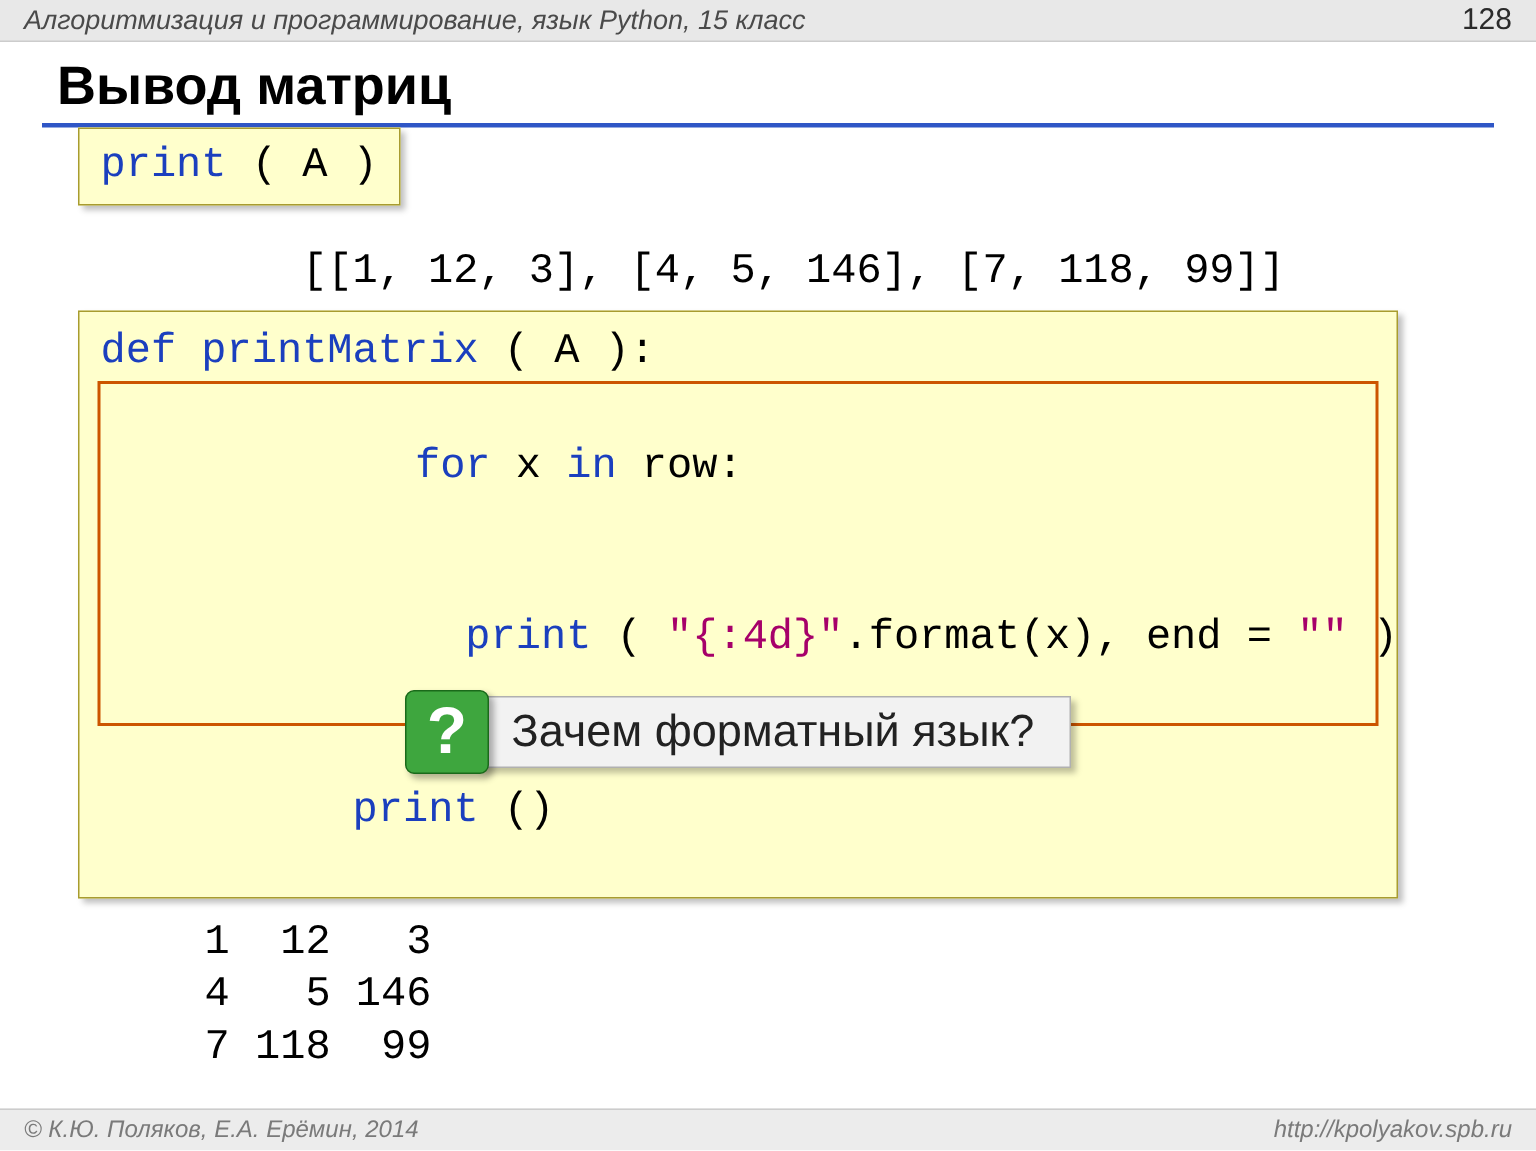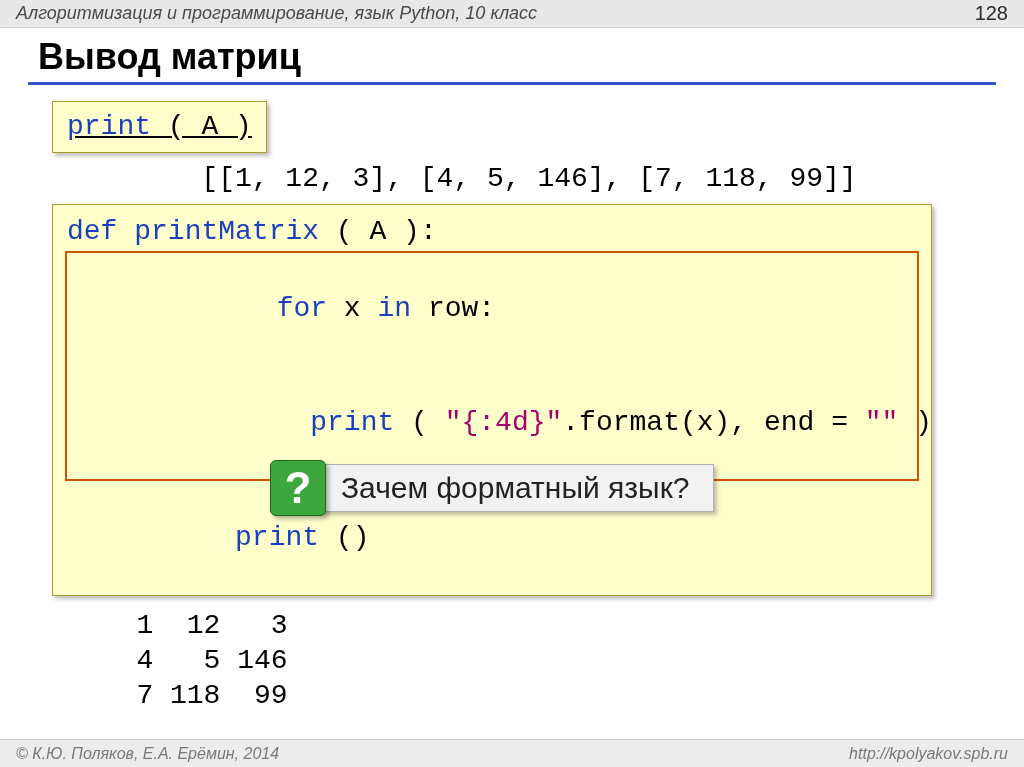--- a/index.html
+++ b/index.html
@@ -32,36 +32,35 @@
   }
   .content {
     padding: 6px 28px 0 28px;
   }
   .title {
     font-size: 36px;
     font-weight: bold;
     color: #000;
     padding: 2px 10px 4px 10px;
     border-bottom: 3px solid #2f56c6;
-    margin-bottom: 16px;
+    margin-bottom: 0;
   }
   .codebox {
     background: #ffffcc;
     border: 1px solid #a89c2f;
     box-shadow: 3px 3px 4px rgba(0,0,0,0.25);
     font-family: "Courier New", monospace;
     font-size: 28px;
     padding: 6px 14px;
     line-height: 1.35;
   }
   .box1 {
     display: inline-block;
     margin-left: 24px;
-    margin-bottom: 10px;
-    text-decoration: underline;
+    margin-bottom: 29px;
   }
   .box2 {
     margin-left: 24px;
     margin-right: 64px;
     margin-bottom: 12px;
     position: relative;
     padding: 8px 14px 0 14px;
   }
   .innerbox {
     border: 2px solid #cc5500;
@@ -132,21 +131,21 @@
     padding: 0 16px;
     font-style: italic;
     color: #7a7a7a;
     font-size: 16px;
   }
 </style>
 </head>
 <body>
 
 <div class="topbar">
-  <span class="topbar-title">Алгоритмизация и программирование, язык Python, 10 класс</span>
+  <span class="topbar-title">Алгоритмизация и программирование, язык Python, 15 класс</span>
   <span class="page-num">128</span>
 </div>
 
 <div class="content">
   <div class="title">Вывод матриц</div>
 
   <div class="codebox box1">
     <span class="fn">print</span><span class="plain"> ( A )</span>
   </div>
 

